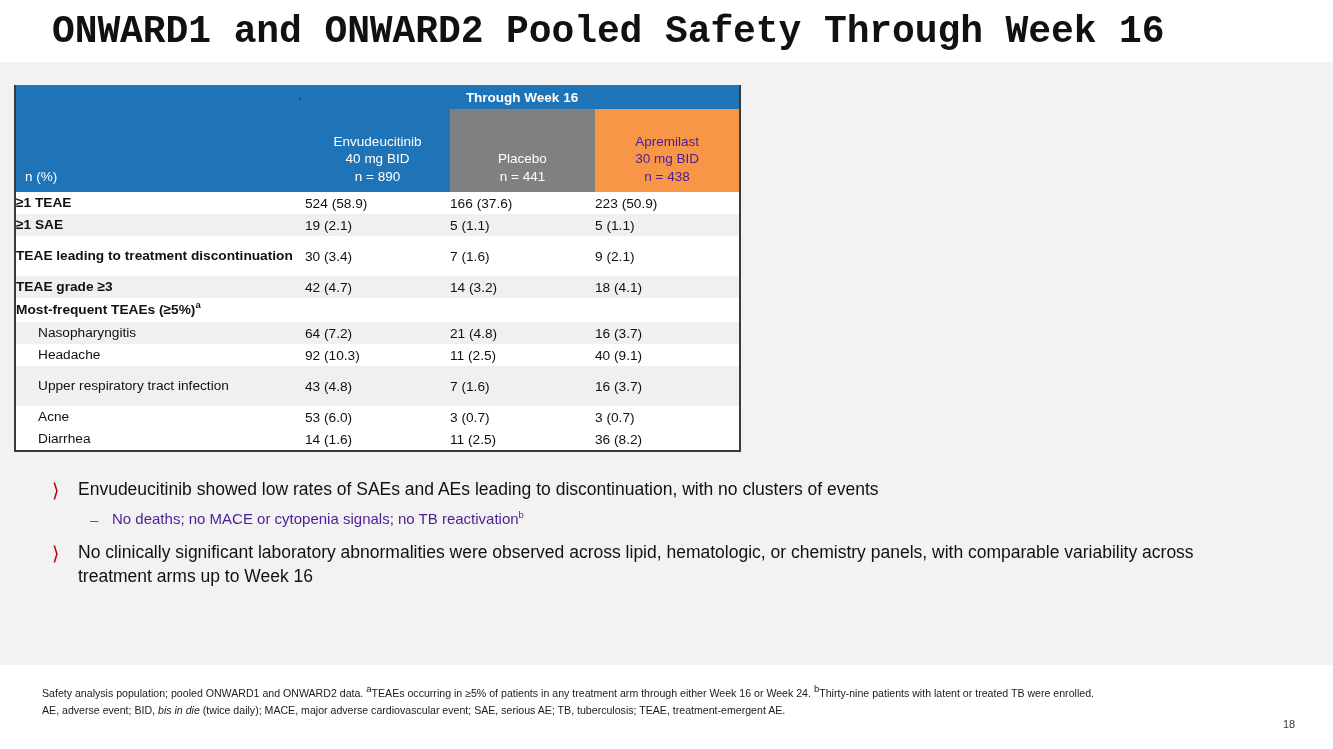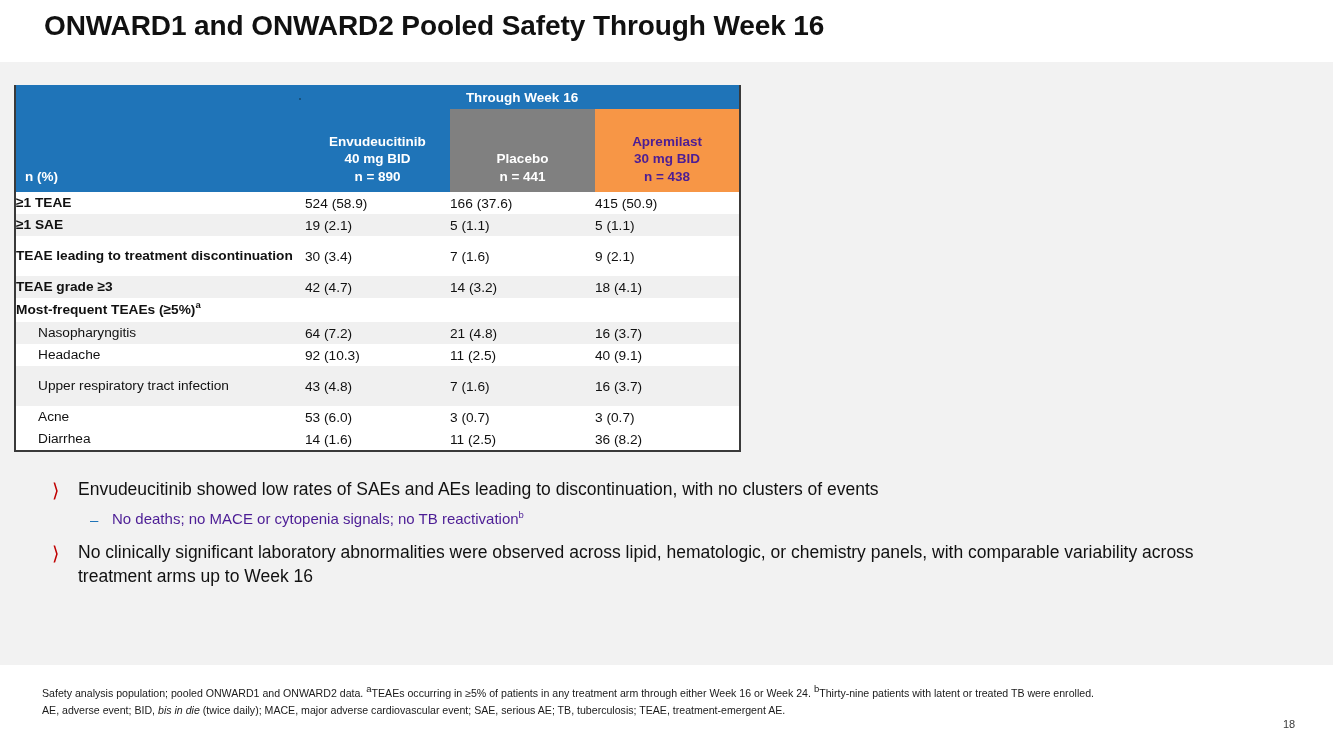--- a/index.html
+++ b/index.html
@@ -23,27 +23,28 @@
   }
   .title-band {
     position: absolute;
     left: 0; top: 0;
     width: 1333px;
     height: 62px;
     background: #ffffff;
   }
   .slide-title {
     position: absolute;
-    left: 44px;
+    left: 52px;
     top: 10px;
-    font-size: 28px;
+    font-size: 38px;
     font-weight: bold;
     color: #111111;
     letter-spacing: -0.1px;
     white-space: nowrap;
+    font-family: Liberation Mono, monospace;
   }
   .content-band {
     position: absolute;
     left: 0;
     top: 62px;
     width: 1333px;
     height: 603px;
     background: #f2f2f2;
   }
   .footer-band {
@@ -97,21 +98,21 @@
     top: 13px;
     width: 2px;
     height: 2px;
     background: #15527f;
   }
 
   tr.row-arms th {
     padding: 0 9px 6px 9px;
     height: 77px;
     font-size: 13.5px;
-    font-weight: bold;
+    font-weight: normal;
     vertical-align: bottom;
     border: none;
     line-height: 1.32;
   }
   th.arm-cell { text-align: center; }
   th.nlabel {
     text-align: left;
     padding-left: 8px;
   }
   .arm-line { display: block; }
@@ -254,21 +255,21 @@
             <span class="arm-line">30 mg BID</span>
             <span class="arm-line">n = 438</span>
           </th>
         </tr>
       </thead>
       <tbody>
           <tr class="band-plain std">
             <td class="lbl bold">≥1 TEAE</td>
             <td class="val">524 (58.9)</td>
             <td class="val">166 (37.6)</td>
-            <td class="val">415 (50.9)</td>
+            <td class="val">223 (50.9)</td>
           </tr>
           <tr class="band-shade std">
             <td class="lbl bold">≥1 SAE</td>
             <td class="val">19 (2.1)</td>
             <td class="val">5 (1.1)</td>
             <td class="val">5 (1.1)</td>
           </tr>
           <tr class="band-plain tall">
             <td class="lbl bold">TEAE leading to treatment discontinuation</td>
             <td class="val">30 (3.4)</td>

